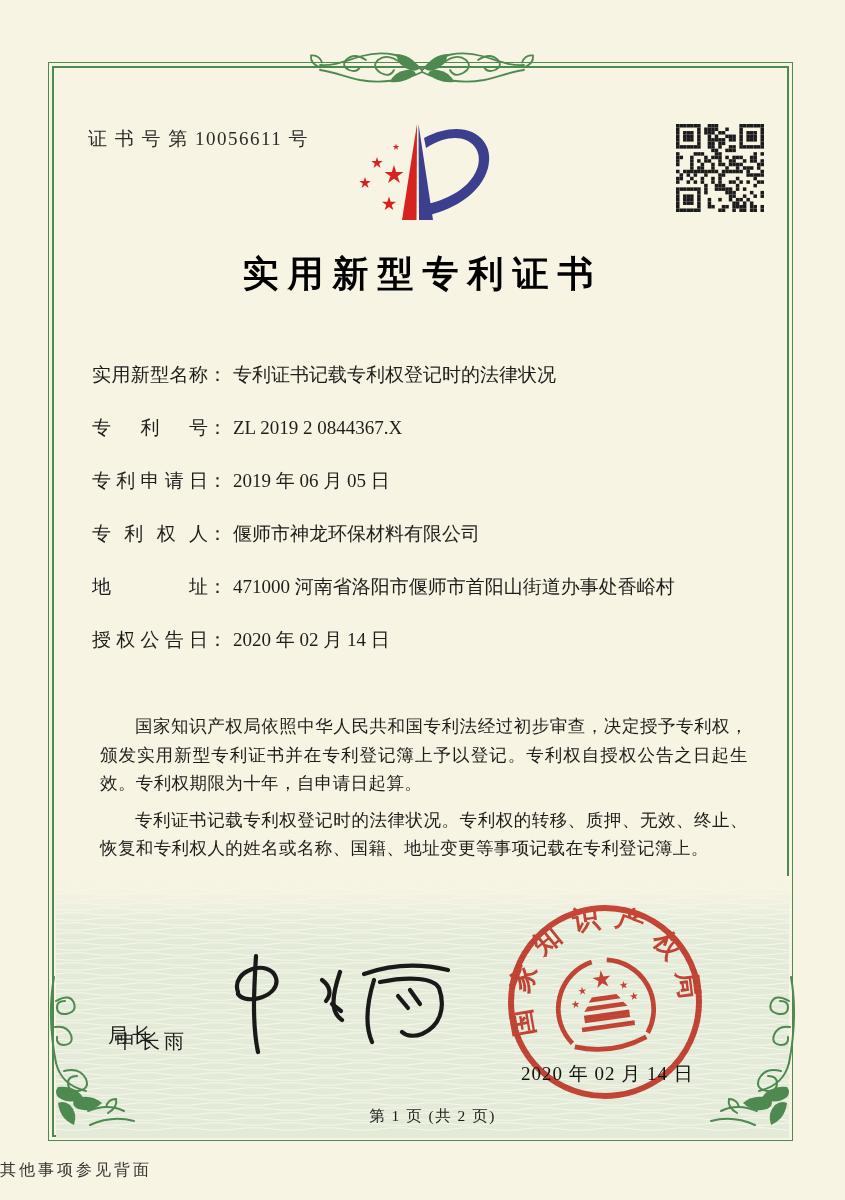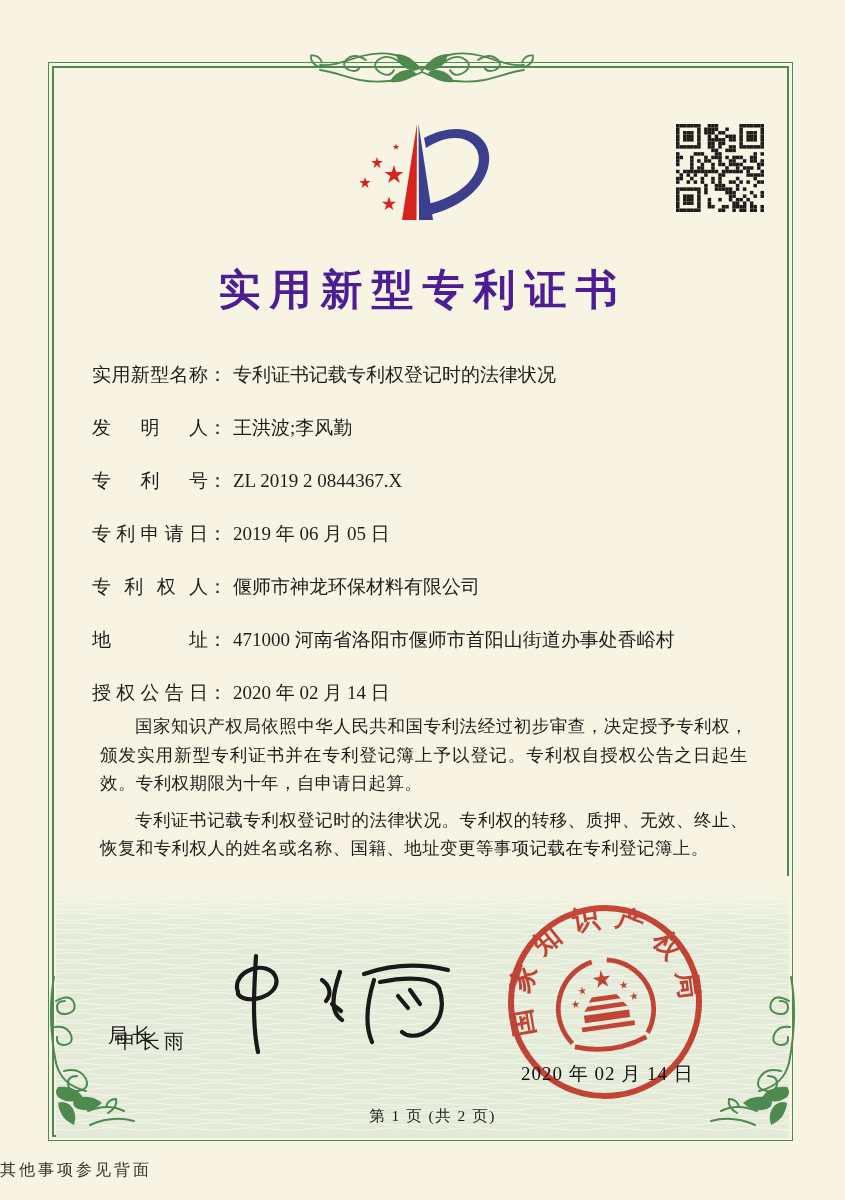--- a/index.html
+++ b/index.html
@@ -29,22 +29,22 @@
   .band svg{position:absolute;left:0;top:0;}
   .band:after{content:"";position:absolute;left:0;top:0;right:0;height:46px;
     background:linear-gradient(180deg,var(--paper,#f8f4e3),rgba(248,244,227,0));}
   .orn-top{position:absolute;left:292px;top:40px;z-index:3;}
   .orn-bl{position:absolute;left:44px;top:975px;z-index:3;}
   .orn-br{position:absolute;left:706px;top:975px;z-index:3;}
   .cert-no{position:absolute;left:88px;top:126px;font-size:19px;letter-spacing:1.5px;color:#2a2a28;z-index:5;}
   .logo{position:absolute;left:338px;top:116px;z-index:5;}
   .qr{position:absolute;left:676px;top:124px;z-index:5;}
   .title{
-    position:absolute;left:0;right:0;top:250px;margin:12px;text-align:center;
-    font-size:42px;font-weight:bold;letter-spacing:9px;color:#4c1d95;z-index:5;
+    position:absolute;left:0;right:0;top:250px;margin:0;text-align:center;
+    font-size:36px;font-weight:bold;letter-spacing:9px;color:#000000;z-index:5;
   }
   .fields{position:absolute;left:92px;top:362px;width:665px;z-index:5;}
   .field{position:relative;height:26px;margin-bottom:27px;font-size:19px;white-space:nowrap;}
   .flabel{display:inline-block;width:116px;text-align:justify;text-align-last:justify;vertical-align:bottom;}
   .colon{margin-right:6px;}
   .grant-no{position:absolute;left:333px;top:0;}
   .grant-no .flabel{width:108px;}
   .body-text{position:absolute;left:92px;top:704px;width:664px;font-size:17.5px;
     line-height:28.5px;letter-spacing:.4px;text-align:justify;z-index:5;}
   .body-text p{margin:8px;text-indent:2em;}
@@ -143,20 +143,21 @@
       <path fill="#4e8a50" stroke="none" d="M14,128 q2,16 16,22 q4,-12 -4,-20 q-6,-5 -12,-2 z"></path>
       <path d="M44,136 q20,-8 36,0"></path>
       <path d="M64,138 q10,-6 8,-14 q-8,0 -10,8"></path>
       <path d="M46,150 q22,-10 44,-4"></path>
     </g>
   </svg>
   <svg class="orn-br" width="95" height="175" viewBox="0 0 95 175">
     <use href="#blOrn" transform="translate(95,0) scale(-1,1)"></use>
   </svg>
 
+  <div class="cert-no">证 书 号 第 10056611 号</div>
 
   <svg class="logo" width="184" height="126" viewBox="0 0 184 126">
     <polygon fill="#d6231f" points="79,8 78.5,104 64,104"></polygon>
     <polygon fill="#3b3f8e" points="80.5,8 95,104 81,104"></polygon>
     <path fill="#3b3f8e" d="M86,22 C128,0 158,22 150,52 C143,77 118,92 92,99 L90,88 C114,82 134,70 140,50 C146,28 122,10 88,32 Z"></path>
     <polygon fill="#d6231f" points="58.0,27.5 58.8,29.9 61.3,29.9 59.3,31.4 60.1,33.8 58.0,32.3 55.9,33.8 56.7,31.4 54.7,29.9 57.2,29.9"></polygon>
     <polygon fill="#d6231f" points="39.0,41.0 40.3,45.1 44.7,45.1 41.2,47.7 42.5,51.9 39.0,49.3 35.5,51.9 36.8,47.7 33.3,45.1 37.7,45.1"></polygon>
     <polygon fill="#d6231f" points="56.0,49.0 58.2,55.9 65.5,55.9 59.6,60.2 61.9,67.1 56.0,62.8 50.1,67.1 52.4,60.2 46.5,55.9 53.8,55.9"></polygon>
     <polygon fill="#d6231f" points="27.0,61.0 28.3,65.1 32.7,65.1 29.2,67.7 30.5,71.9 27.0,69.3 23.5,71.9 24.8,67.7 21.3,65.1 25.7,65.1"></polygon>
     <polygon fill="#d6231f" points="51.0,80.5 52.7,85.7 58.1,85.7 53.7,88.9 55.4,94.1 51.0,90.9 46.6,94.1 48.3,88.9 43.9,85.7 49.3,85.7"></polygon>
@@ -460,21 +461,20 @@
       <rect x="66.5" y="84" width="3.5" height="3.5" fill="#1b1b1b"></rect>
       <rect x="73.5" y="84" width="3.5" height="3.5" fill="#1b1b1b"></rect>
       <rect x="77" y="84" width="3.5" height="3.5" fill="#1b1b1b"></rect>
       <rect x="84" y="84" width="3.5" height="3.5" fill="#1b1b1b"></rect>
     </svg>
 
   <h1 class="title">实用新型专利证书</h1>
 
   <div class="fields">
     <div class="field"><span class="flabel">实用新型名称</span><span class="colon">：</span><span class="fvalue">专利证书记载专利权登记时的法律状况</span></div>
-    <div class="field"><span class="flabel">发明人</span><span class="colon">：</span><span class="fvalue">王洪波;李风勤</span></div>
     <div class="field"><span class="flabel">专利号</span><span class="colon">：</span><span class="fvalue">ZL 2019 2 0844367.X</span></div>
     <div class="field"><span class="flabel">专利申请日</span><span class="colon">：</span><span class="fvalue">2019 年 06 月 05 日</span></div>
     <div class="field"><span class="flabel">专利权人</span><span class="colon">：</span><span class="fvalue">偃师市神龙环保材料有限公司</span></div>
     <div class="field"><span class="flabel">地址</span><span class="colon">：</span><span class="fvalue">471000  河南省洛阳市偃师市首阳山街道办事处香峪村</span></div>
     <div class="field">
       <span class="flabel">授权公告日</span><span class="colon">：</span><span class="fvalue">2020 年 02 月 14 日</span>
     </div>
   </div>
 
   <div class="body-text">

